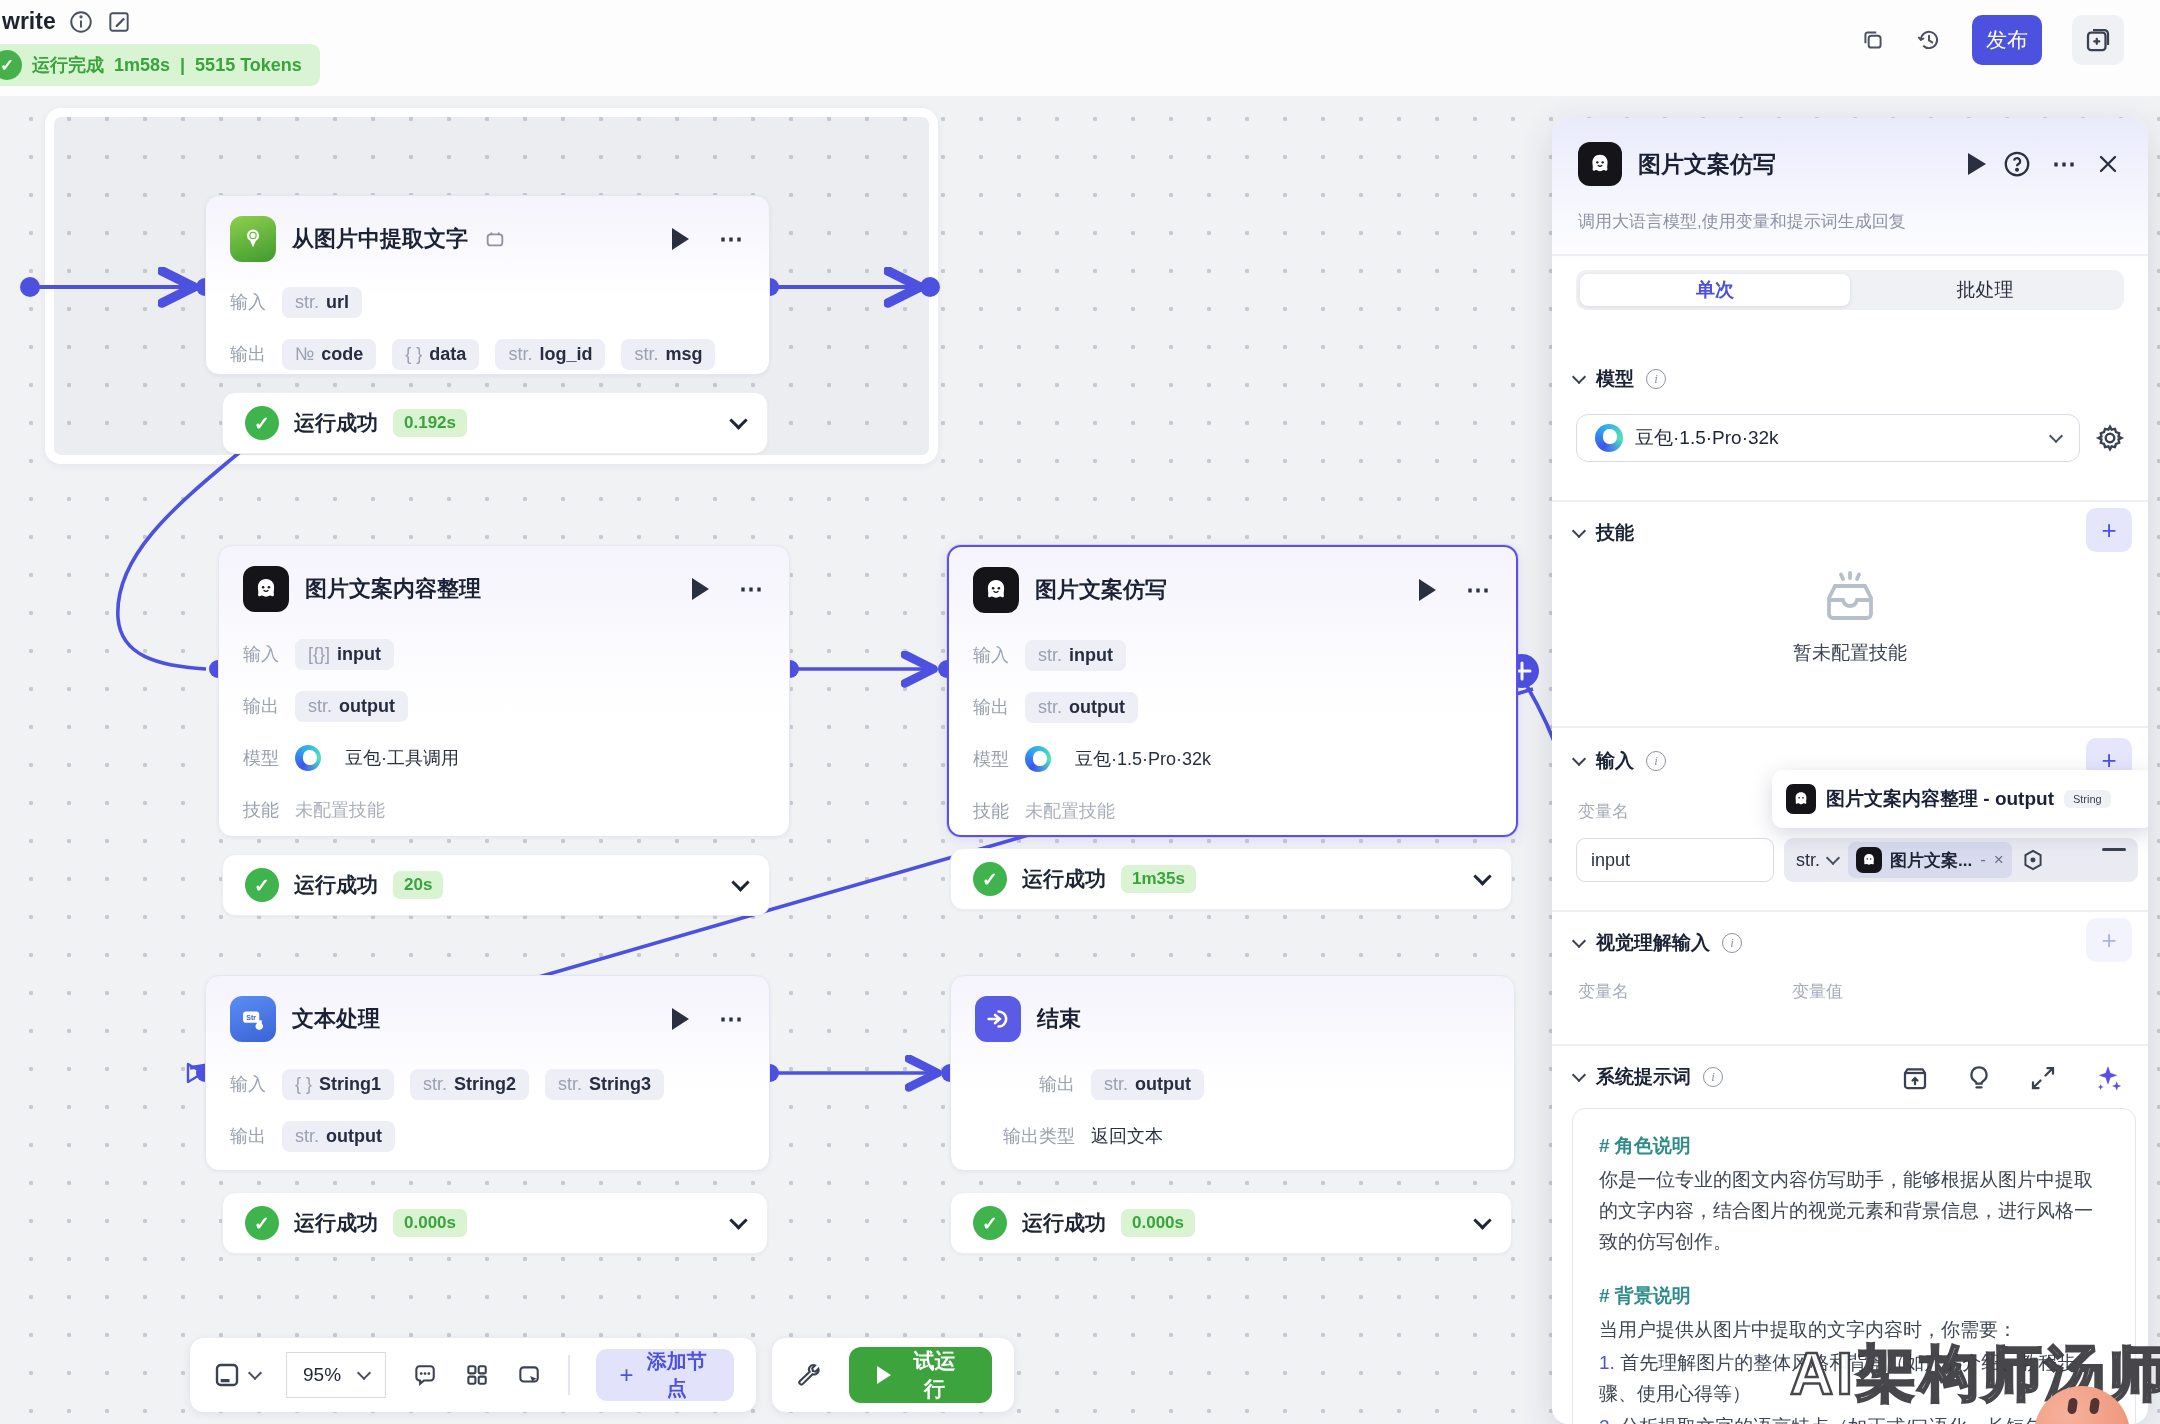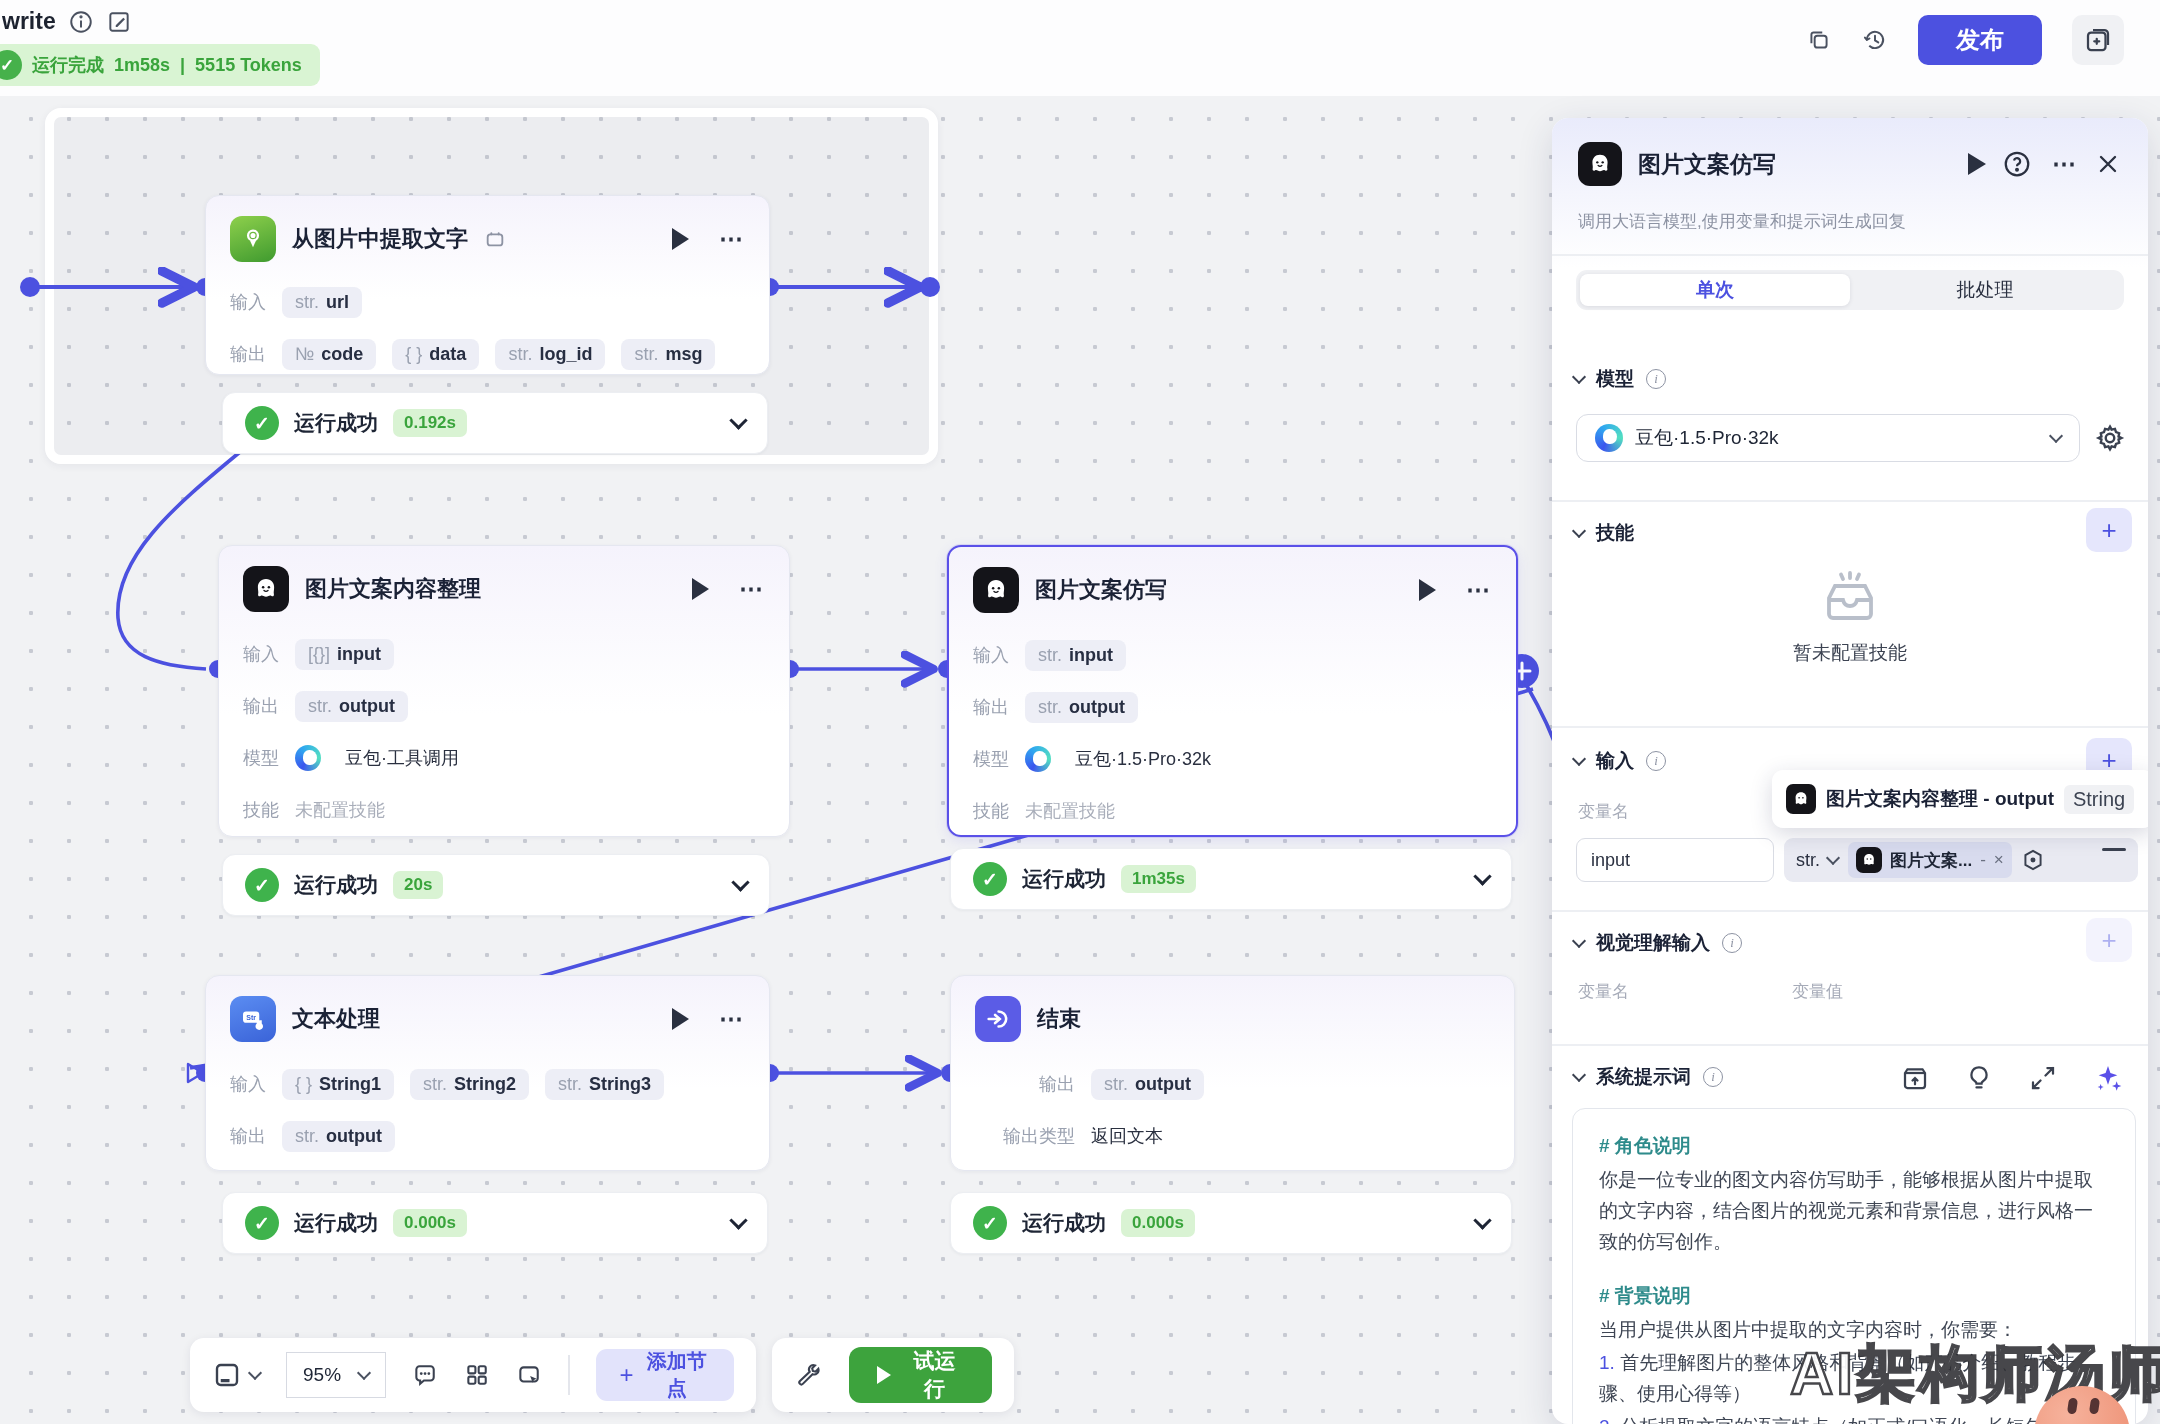--- a/index.html
+++ b/index.html
@@ -4,21 +4,21 @@
 <style>
   *{margin:0;padding:0;box-sizing:border-box}
   html,body{width:2160px;height:1424px;overflow:hidden;font-family:"Liberation Sans",sans-serif;background:#fff}
   
   #topbar{position:absolute;left:0;top:0;width:2160px;height:96px;background:#fdfdfe;z-index:30}
   .doc-title{position:absolute;left:2px;top:8px;font-size:23px;font-weight:700;color:#1d2330;display:flex;align-items:center;gap:12px}
   .tb-ic{width:26px;height:26px;color:#4a5160}
   .run-pill{position:absolute;left:-14px;top:44px;height:42px;background:#d9f4d3;border-radius:9px;display:flex;align-items:center;gap:10px;padding:0 18px 0 6px;font-size:18px;color:#3aa43c;font-weight:600}
   .run-check{width:30px;height:30px;border-radius:50%;background:#46b14b;color:#fff;display:flex;align-items:center;justify-content:center;font-size:17px;font-weight:700}
   .top-right{position:absolute;right:36px;top:14px;display:flex;align-items:center;gap:30px;height:52px}
-  .btn-publish{background:#4c51e0;color:#fff;font-size:24px;font-weight:700;border:none;border-radius:10px;padding:0 38px;height:50px;cursor:pointer}
+  .btn-publish{background:#4c51e0;color:#fff;font-size:21px;font-weight:400;border:none;border-radius:10px;padding:0 14px;height:50px;cursor:pointer}
   .btn-window{width:52px;height:50px;background:#f0f1f4;border-radius:10px;border:none;display:flex;align-items:center;justify-content:center}
   
   #canvas{position:absolute;left:0;top:96px;width:2160px;height:1328px;background:#f1f2f4;background-image:radial-gradient(#c7cad2 2px,transparent 2.4px);background-size:38px 38px;background-position:12px 4px}
   #groupframe{position:absolute;left:45px;top:12px;width:893px;height:356px;border:9px solid #fff;border-radius:16px;background:rgba(120,125,145,0.04);box-shadow:0 2px 8px rgba(30,35,70,.06)}
   svg.edges{position:absolute;left:0;top:0;width:2160px;height:1328px;pointer-events:none}
   
   .node{position:absolute;background:linear-gradient(180deg,#f5f3fc 0%,#ffffff 58%);border:1.5px solid #e5e7f0;border-radius:14px;box-shadow:0 1px 4px rgba(25,30,60,.06);padding:20px 24px}
   .node.sel{border:2px solid #5a50e8;box-shadow:0 0 0 1px rgba(90,80,232,.15),0 4px 14px rgba(90,80,232,.12)}
   .nt-row{display:flex;align-items:center;gap:16px}
   .n-icon{width:46px;height:46px;border-radius:12px;flex:0 0 auto;display:flex;align-items:center;justify-content:center}
@@ -68,21 +68,21 @@
   .model-select{position:absolute;left:24px;top:296px;width:504px;height:48px;border:1.5px solid #d9dce4;border-radius:12px;background:#fff;display:flex;align-items:center;gap:12px;padding:0 18px;cursor:pointer}
   .model-name{font-size:19px;color:#1e2535;flex:1}
   .empty-skill{position:absolute;left:0;top:452px;width:100%;text-align:center;color:#3c4352;font-size:19px}
   .field-label{font-size:17px;color:#a6abb8}
   .inp-name{position:absolute;left:24px;top:720px;width:198px;height:44px;border:1.5px solid #d9dce4;border-radius:9px;font-size:18px;color:#2a3040;padding:0 14px;font-family:"Liberation Sans",sans-serif;background:#fff}
   .type-group{position:absolute;left:232px;top:720px;height:44px;background:#e9eaf2;border-radius:9px;display:flex;align-items:center;padding:0 8px 0 12px;gap:8px}
   .ref-chip{height:36px;background:#d8dbee;border-radius:7px;display:flex;align-items:center;gap:8px;padding:0 8px;font-size:17px;font-weight:600;color:#1e2535}
   .mini-ic{width:26px;height:26px;border-radius:7px;background:#141419;display:flex;align-items:center;justify-content:center}
   .tooltipcard{position:absolute;left:220px;top:652px;width:382px;height:58px;background:#fff;border-radius:11px;box-shadow:0 6px 22px rgba(35,40,85,.18);display:flex;align-items:center;gap:10px;padding:0 14px;z-index:5}
   .tt-text{font-size:19px;font-weight:700;color:#1b2236;white-space:nowrap}
-  .tt-badge{background:#f0f1f4;color:#3c4352;font-size:20px;border-radius:6px;padding:3px 9px}
+  .tt-badge{background:#f0f1f4;color:#3c4352;font-size:11px;border-radius:6px;padding:3px 9px}
   .prompt-box{position:absolute;left:20px;top:990px;width:564px;height:340px;border:1.5px solid #e3e6ec;border-radius:13px;background:#fff;padding:24px 26px;overflow:hidden}
   .pl-h{color:#2e8b8b;font-size:19px;font-weight:700;margin-top:26px}
   .pl-h:first-child{margin-top:0}
   .pl-p{color:#3f4654;font-size:19px;line-height:1.62;margin-top:6px}
   .pl-n{color:#3f4654;font-size:19px;line-height:1.62;margin-top:2px}
   .pl-n .num{color:#4c51e0}
   
   #watermark{position:absolute;left:1790px;top:1334px;font-size:60px;font-weight:700;letter-spacing:3px;color:rgba(255,255,255,.93);-webkit-text-stroke:2.4px rgba(45,45,50,.88);z-index:60;white-space:nowrap}
   #mascot{position:absolute;left:2034px;top:1386px;width:96px;height:96px;border-radius:50%;background:radial-gradient(circle at 35% 30%,#f6b29c,#ec8a6d);z-index:61}
   #mascot .eye{position:absolute;top:12px;width:9px;height:16px;border-radius:5px;background:#533;transform:rotate(8deg)}

